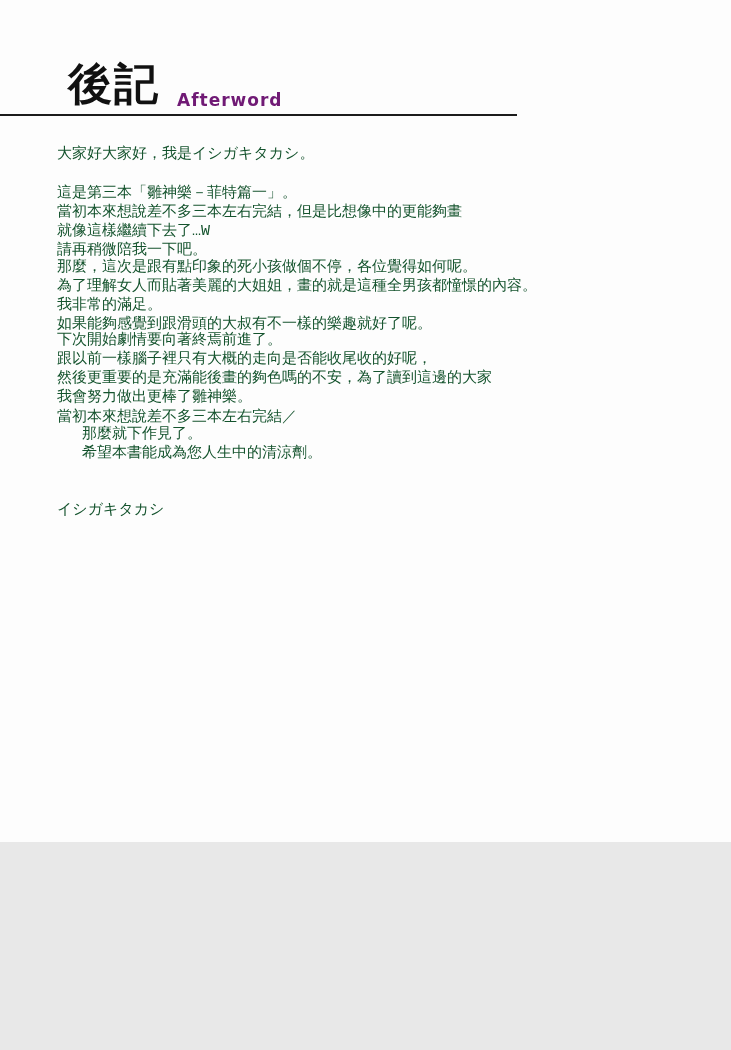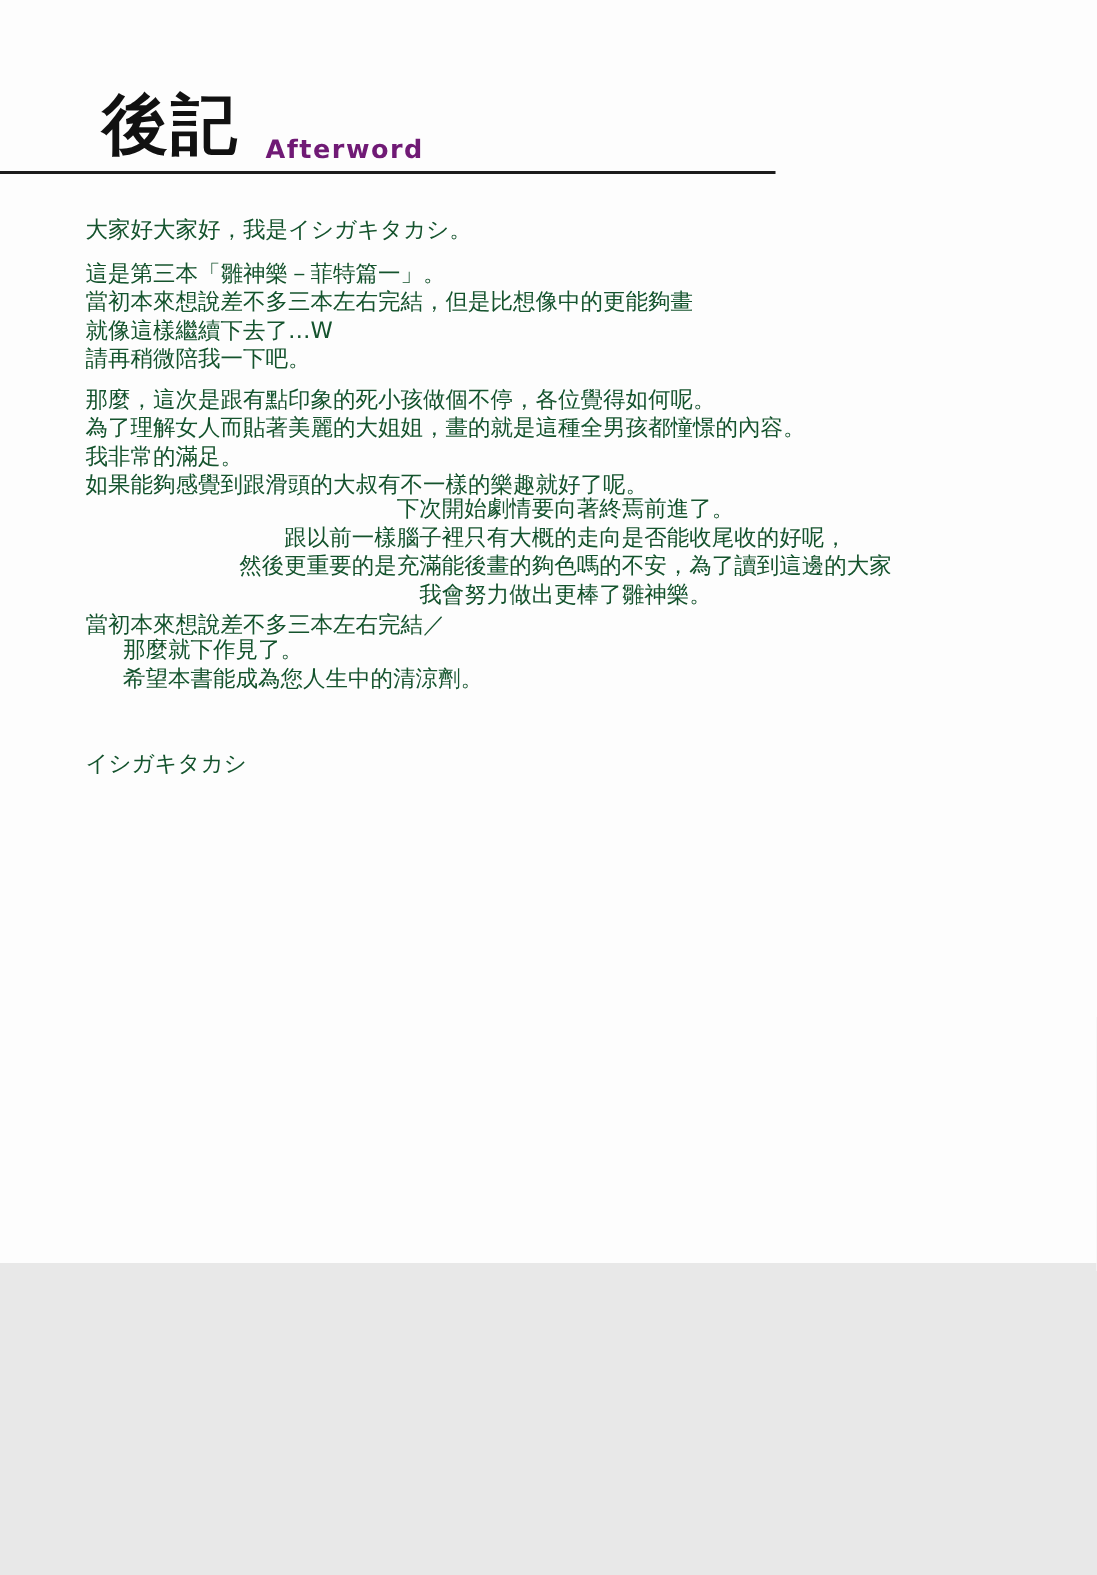--- a/index.html
+++ b/index.html
@@ -53,23 +53,23 @@
     position: absolute;
     left: 57px;
     margin: 0;
     width: 640px;
     font-size: 15px;
     line-height: 19px;
     white-space: pre-line;
     color: #14532d;
   }
   .p1 { top: 144px; }
-  .p2 { top: 173px; }
+  .p2 { top: 184px; font-family: Liberation Mono, monospace; }
   .p3 { top: 257px; }
-  .p4 { top: 330px; text-align: center; }
+  .p4 { top: 330px; }
   .p5 { top: 407px; }
   .p6 { top: 424px; margin-left: 25px; }
   .signature { top: 500px; }
 
   
   .credits {
     position: absolute;
     left: 30px;
     top: 955px;
     font-size: 28px;

